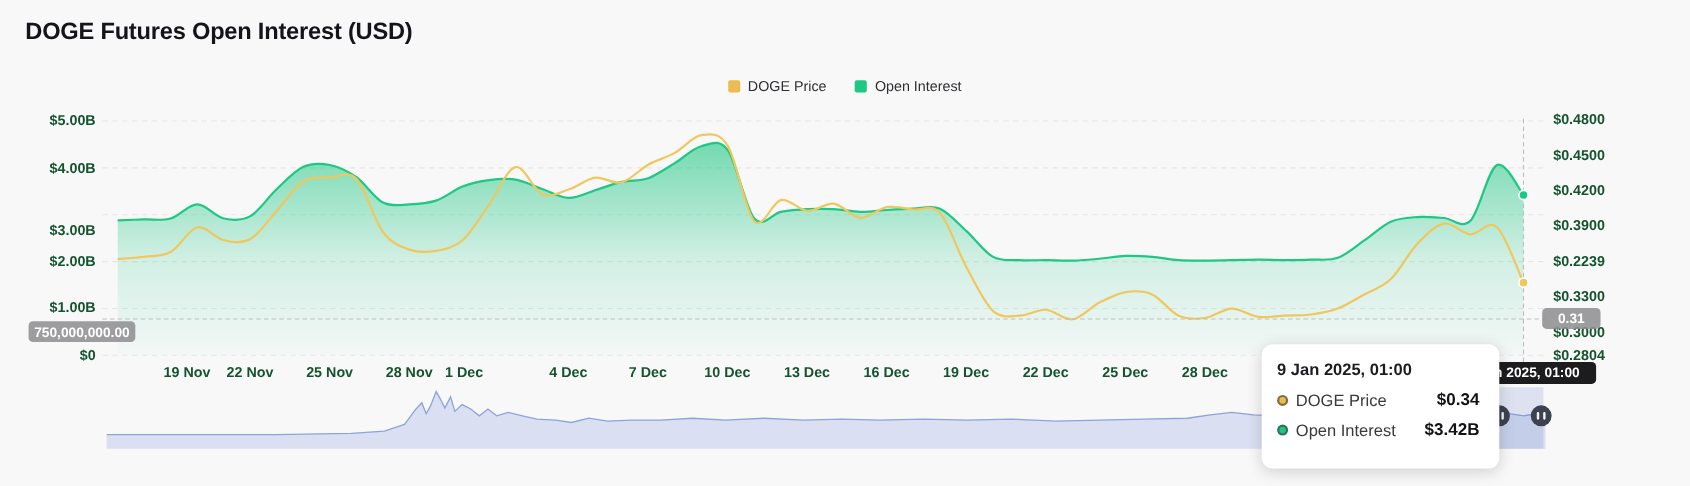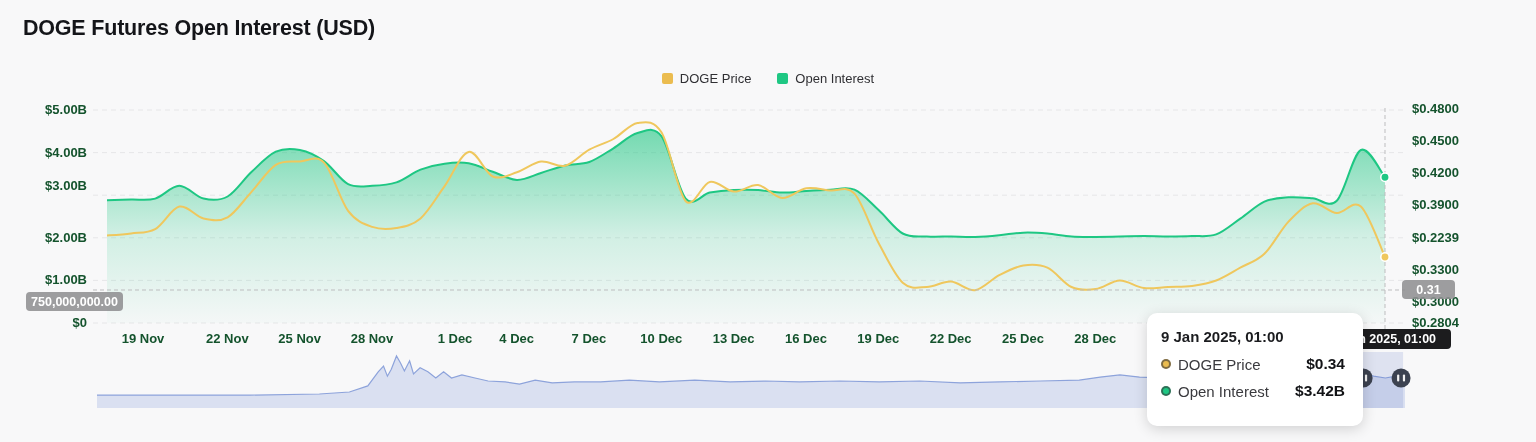--- a/index.html
+++ b/index.html
@@ -119,37 +119,37 @@
       <span class="tooltip-value">$0.34</span>
     </div>
     <div class="tooltip-row">
       <span class="tooltip-dot" id="td1" style="background: rgb(30, 199, 131);"></span>
       <span class="tooltip-label">Open Interest</span>
       <span class="tooltip-value">$3.42B</span>
     </div>
   </div>
 <div class="axis-label left" style="top: 102px;">$5.00B</div>
     <div class="axis-label left" style="top: 144.6px;">$4.00B</div>
-    <div class="axis-label left" style="top: 178px;">$3.00B</div>
+    <div class="axis-label left" style="top: 202px;">$3.00B</div>
     <div class="axis-label left" style="top: 229.8px;">$2.00B</div>
     <div class="axis-label left" style="top: 272.4px;">$1.00B</div>
     <div class="axis-label left" style="top: 315px;">$0</div>
     <div class="axis-label right" style="top: 101px;">$0.4800</div>
     <div class="axis-label right" style="top: 133.164px;">$0.4500</div>
     <div class="axis-label right" style="top: 165.329px;">$0.4200</div>
     <div class="axis-label right" style="top: 197.493px;">$0.3900</div>
     <div class="axis-label right" style="top: 229.657px;">$0.2239</div>
     <div class="axis-label right" style="top: 261.822px;">$0.3300</div>
     <div class="axis-label right" style="top: 293.986px;">$0.3000</div>
     <div class="axis-label right" style="top: 315px;">$0.2804</div>
-    <div class="axis-label x" style="left: 143px; text-align: right;">19 Nov</div>
+    <div class="axis-label x" style="left: 170px; text-align: right;">19 Nov</div>
     <div class="axis-label x" style="left: 227.33px;">22 Nov</div>
     <div class="axis-label x" style="left: 299.66px;">25 Nov</div>
     <div class="axis-label x" style="left: 371.99px;">28 Nov</div>
-    <div class="axis-label x" style="left: 455px;">1 Dec</div>
+    <div class="axis-label x" style="left: 422px;">1 Dec</div>
     <div class="axis-label x" style="left: 516.65px;">4 Dec</div>
     <div class="axis-label x" style="left: 588.98px;">7 Dec</div>
     <div class="axis-label x" style="left: 661.31px;">10 Dec</div>
     <div class="axis-label x" style="left: 733.64px;">13 Dec</div>
     <div class="axis-label x" style="left: 805.97px;">16 Dec</div>
     <div class="axis-label x" style="left: 878.3px;">19 Dec</div>
     <div class="axis-label x" style="left: 950.63px;">22 Dec</div>
     <div class="axis-label x" style="left: 1022.96px;">25 Dec</div>
     <div class="axis-label x" style="left: 1095.29px;">28 Dec</div>
   </div>

